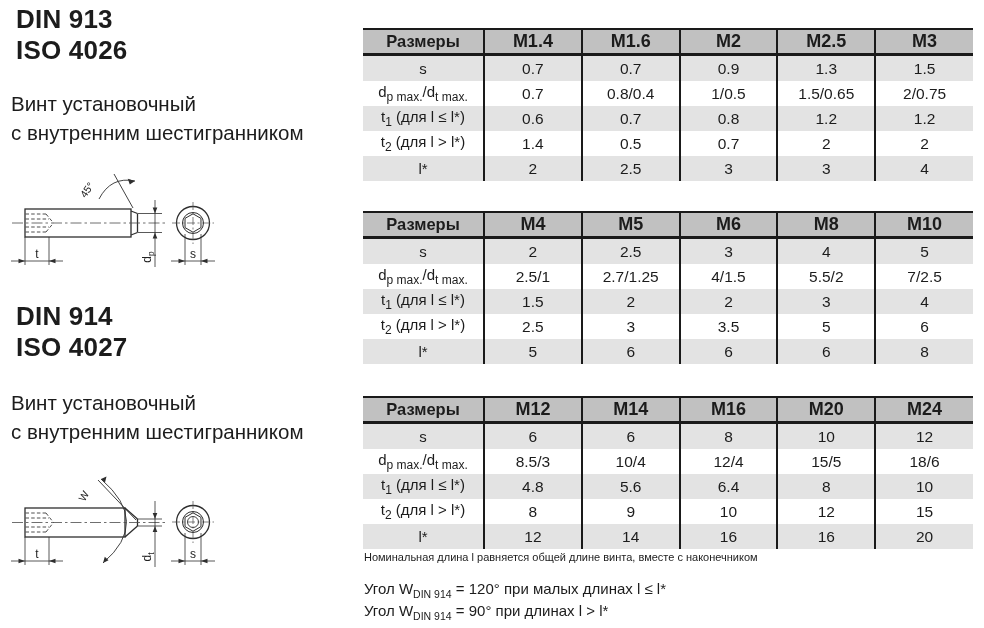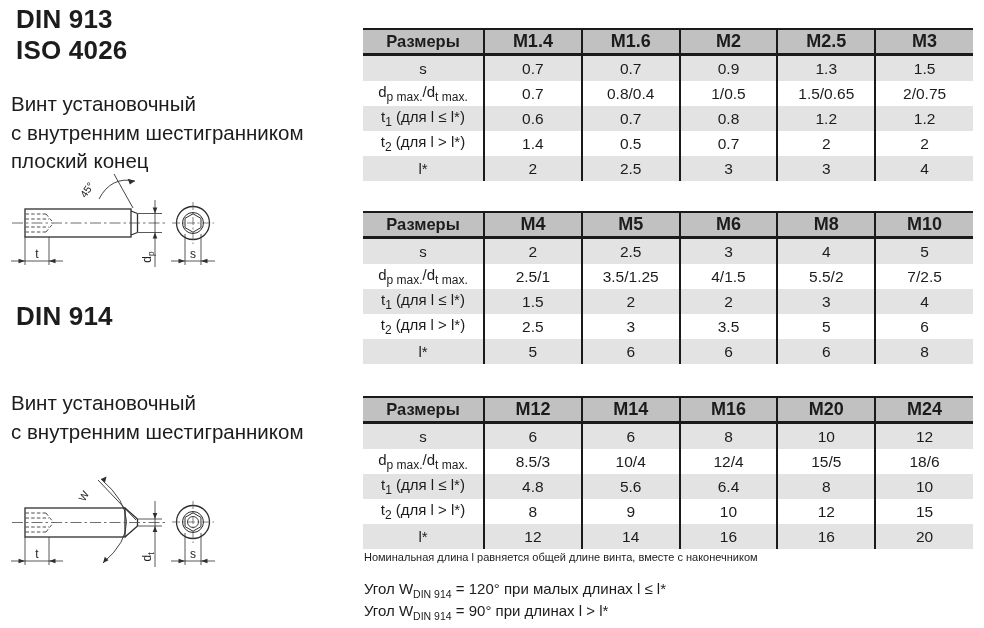--- a/index.html
+++ b/index.html
@@ -46,21 +46,20 @@
 <div class="canvas">
 
   <div class="std" style="top:4px;">
     <div>DIN 913</div>
     <div>ISO 4026</div>
   </div>
 
   <div class="desc" style="top:90px;">
     <div>Винт установочный</div>
     <div>с внутренним шестигранником</div>
-    <div>плоский конец</div>
   </div>
 
   <svg class="drw" style="left:2px; top:168px;" width="235" height="125" viewBox="0 0 235 125">
     <g>
       <g stroke="#2e2e2e" fill="none" stroke-width="1.3">
         <rect x="23" y="41" width="106" height="28"></rect>
         <line x1="129" y1="43" x2="135.5" y2="45.5"></line>
         <line x1="129" y1="67" x2="135.5" y2="64.5"></line>
         <line x1="135.5" y1="45.5" x2="135.5" y2="64.5"></line>
       </g>
@@ -110,20 +109,21 @@
         <line x1="169" y1="93" x2="213" y2="93"></line>
       </g>
       <polygon points="183,93 176.5,90.7 176.5,95.3" fill="#2e2e2e"></polygon>
       <polygon points="199,93 205.5,90.7 205.5,95.3" fill="#2e2e2e"></polygon>
       <text x="191" y="89.5" class="t-lbl">s</text>
     </g>
   </svg>
 
   <div class="std" style="top:301px;">
     <div>DIN 914</div>
+    <div>ISO 4027</div>
   </div>
 
   <div class="desc" style="top:389px;">
     <div>Винт установочный</div>
     <div>с внутренним шестигранником</div>
   </div>
 
   <svg class="drw" style="left:2px; top:468px;" width="235" height="125" viewBox="0 0 235 125">
     <g>
       <g stroke="#2e2e2e" fill="none" stroke-width="1.3">
@@ -272,21 +272,21 @@
           <td class="lbl">s</td>
           <td>2</td>
           <td>2.5</td>
           <td>3</td>
           <td>4</td>
           <td>5</td>
         </tr>
         <tr>
           <td class="lbl">d<sub>p max.</sub>/d<sub>t max.</sub></td>
           <td>2.5/1</td>
-          <td>3.5/1.25</td>
+          <td>2.7/1.25</td>
           <td>4/1.5</td>
           <td>5.5/2</td>
           <td>7/2.5</td>
         </tr>
         <tr class="stripe">
           <td class="lbl">t<sub>1</sub> (для l ≤ l*)</td>
           <td>1.5</td>
           <td>2</td>
           <td>2</td>
           <td>3</td>

